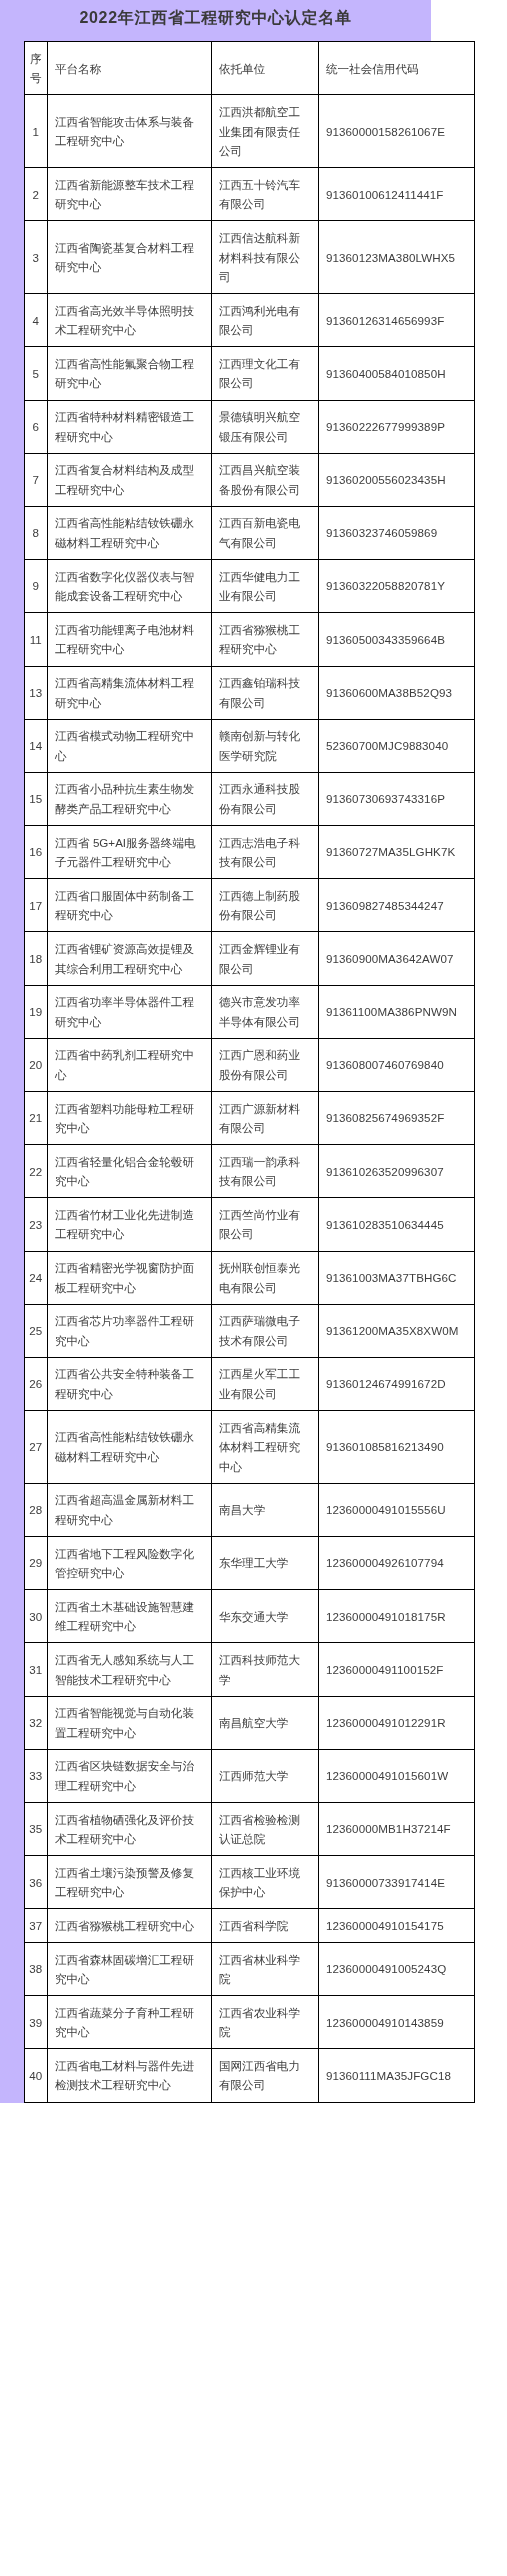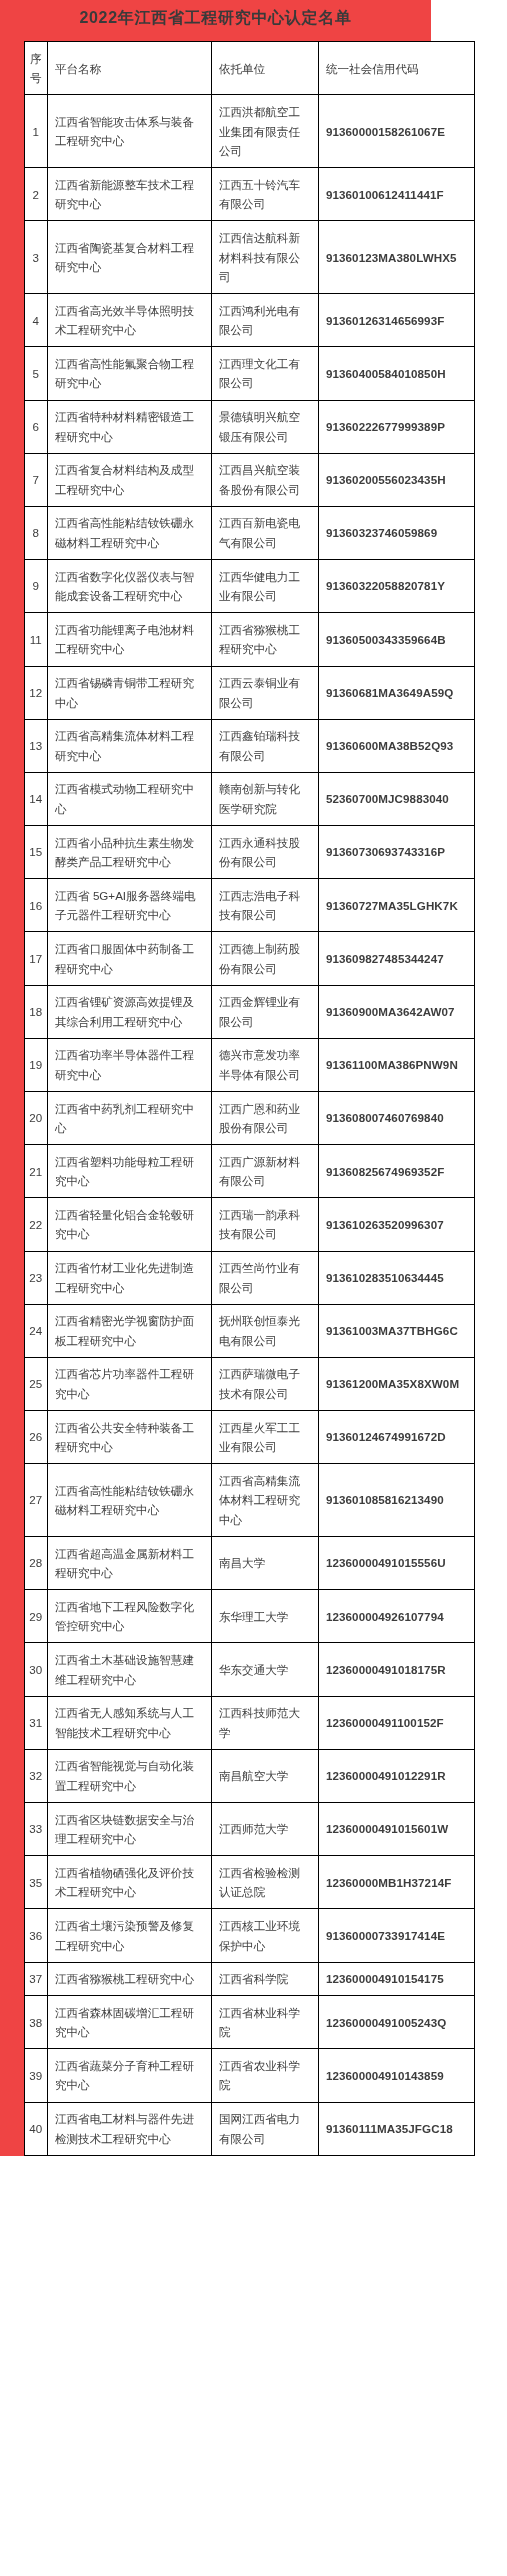--- a/index.html
+++ b/index.html
@@ -4,21 +4,21 @@
 <style>
   html, body {
     margin: 0;
     padding: 0;
     background: #ffffff;
     font-family: "Liberation Sans", "DejaVu Sans", sans-serif;
     color: #3d3d3d;
   }
   .page {
     width: 431px;
-    background: #ef4444;
+    background: #c4b5fd;
     padding-top: 4.4px;
   }
   .doc-title {
     font-size: 16px;
     font-weight: bold;
     color: #3a3a3a;
     text-align: center;
     margin: 2.9px 0 11.6px 0;
     letter-spacing: 0.7px;
     line-height: 1.4;
@@ -46,21 +46,21 @@
     color: #3d3d3d;
     word-break: break-all;
     overflow-wrap: break-word;
   }
   .cert-table th { color: #3d3d3d; }
   .cert-table .serial-cell {
     padding-left: 2.2px;
     padding-right: 2.2px;
     text-align: center;
   }
-  .cert-table .code-cell { letter-spacing: 0.1px; font-weight: bold; }
+  .cert-table .code-cell { letter-spacing: 0.1px; }
 </style>
 </head>
 <body>
 
 <div class="page">
 
   <h1 class="doc-title">2022年江西省工程研究中心认定名单</h1>
 
   <table class="cert-table">
     <colgroup>
@@ -132,26 +132,20 @@
           <td class="unit-cell">江西华健电力工业有限公司</td>
           <td class="code-cell">91360322058820781Y</td>
         </tr>
         <tr>
           <td class="serial-cell">11</td>
           <td class="name-cell">江西省功能锂离子电池材料工程研究中心</td>
           <td class="unit-cell">江西省猕猴桃工程研究中心</td>
           <td class="code-cell">91360500343359664B</td>
         </tr>
         <tr>
-          <td class="serial-cell">12</td>
-          <td class="name-cell">江西省锡磷青铜带工程研究中心</td>
-          <td class="unit-cell">江西云泰铜业有限公司</td>
-          <td class="code-cell">91360681MA3649A59Q</td>
-        </tr>
-        <tr>
           <td class="serial-cell">13</td>
           <td class="name-cell">江西省高精集流体材料工程研究中心</td>
           <td class="unit-cell">江西鑫铂瑞科技有限公司</td>
           <td class="code-cell">91360600MA38B52Q93</td>
         </tr>
         <tr>
           <td class="serial-cell">14</td>
           <td class="name-cell">江西省模式动物工程研究中心</td>
           <td class="unit-cell">赣南创新与转化医学研究院</td>
           <td class="code-cell">52360700MJC9883040</td>

